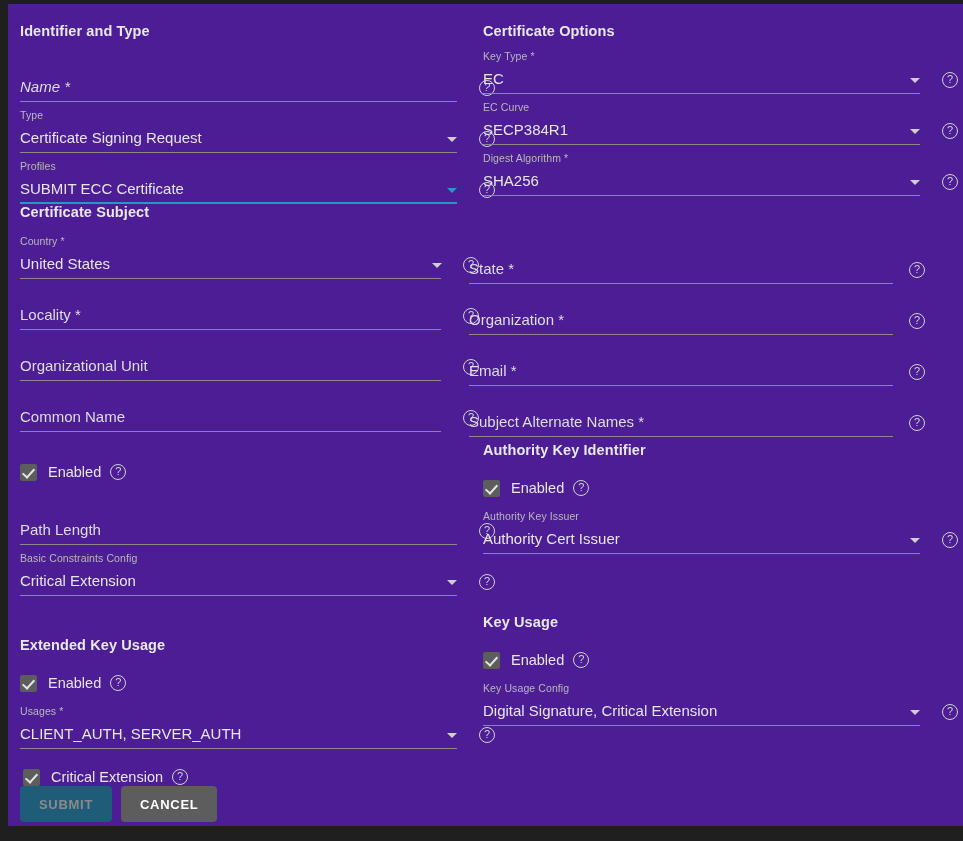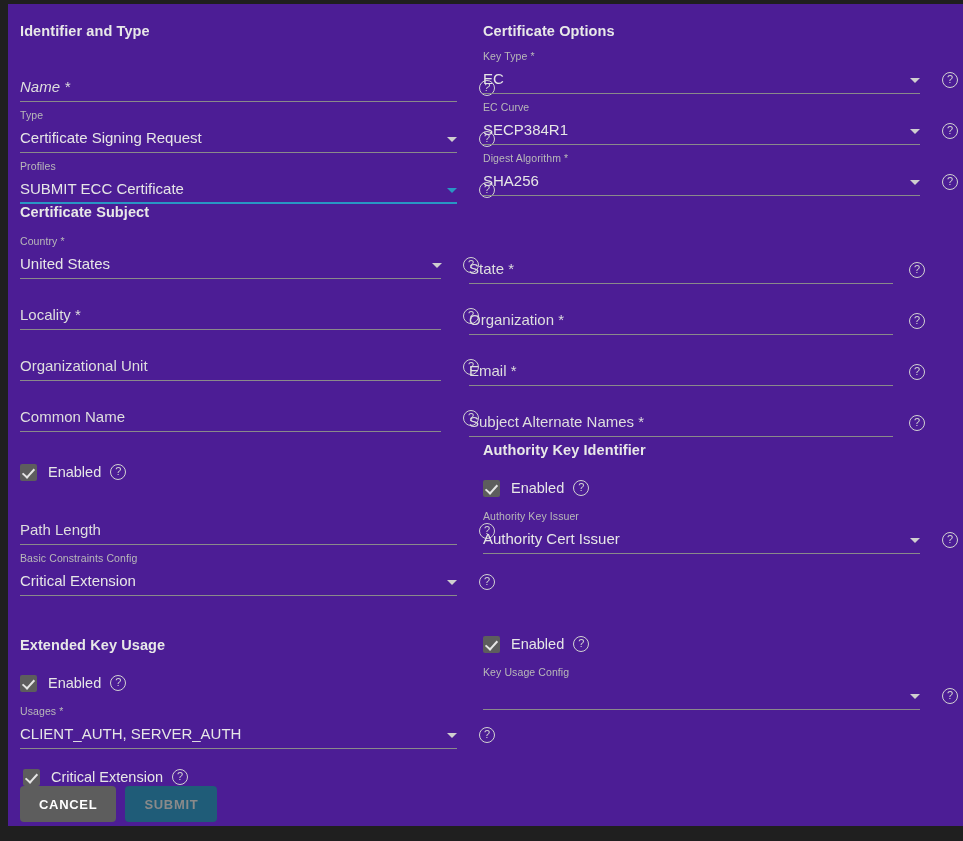--- a/index.html
+++ b/index.html
@@ -348,35 +348,37 @@
       </div>
 
       <div class="checkrow" style="margin-top:17px;margin-left:3px;">
         <span class="checkbox"></span>
         <span class="ck-label">Critical Extension</span>
         <span class="help">?</span>
       </div>
     </div>
 
     <div class="col-r" style="top:0;">
+      <div class="section-title">Key Usage</div>
 
       <div class="checkrow" style="margin-top:19px;">
         <span class="checkbox"></span>
         <span class="ck-label">Enabled</span>
         <span class="help">?</span>
       </div>
 
       <div class="field" style="margin-top:11px;">
         <span class="float-label">Key Usage Config</span>
+        <span class="field-value">Digital Signature, Critical Extension</span>
         <span class="caret"></span>
         <span class="underline"></span>
         <span class="help">?</span>
       </div>
     </div>
   </div>
 
   <div class="buttons">
+    <button class="btn btn-submit">SUBMIT</button>
     <button class="btn btn-cancel">CANCEL</button>
-    <button class="btn btn-submit">SUBMIT</button>
   </div>
 
 </div>
 </div>
 
 </body></html>

